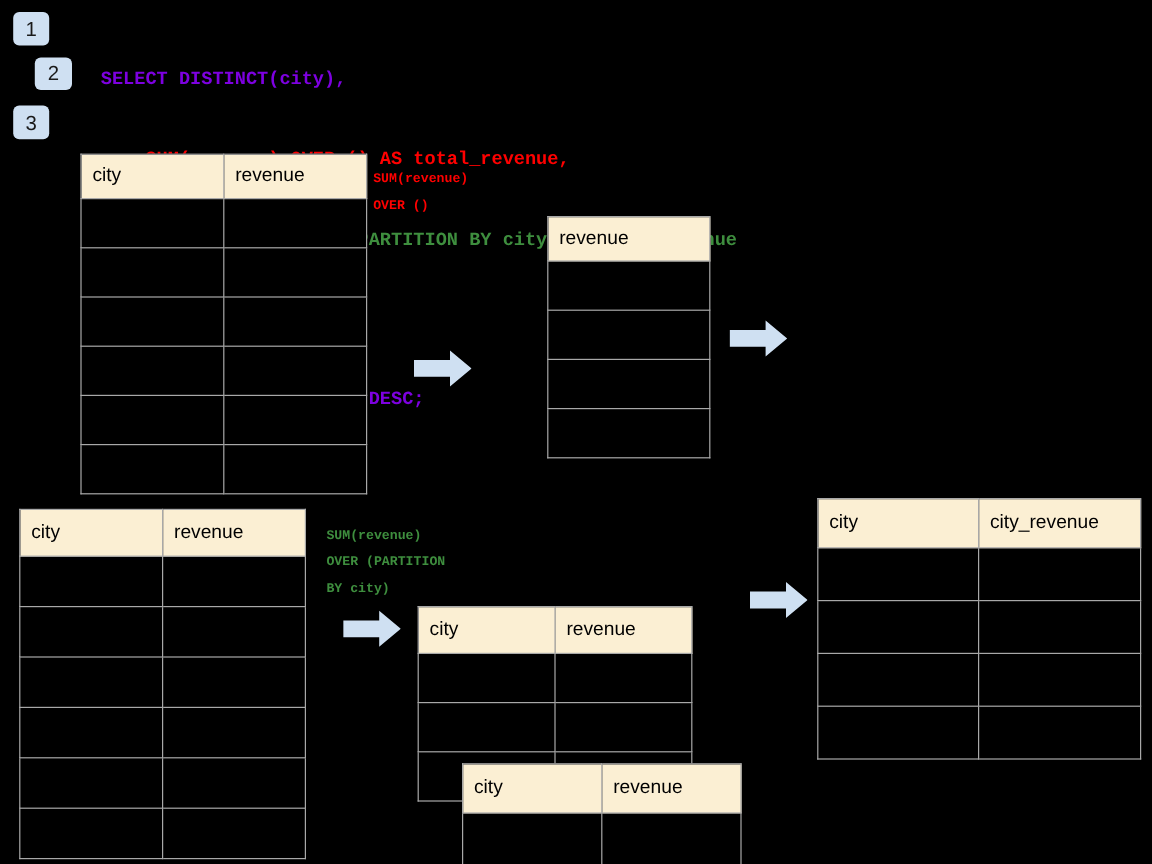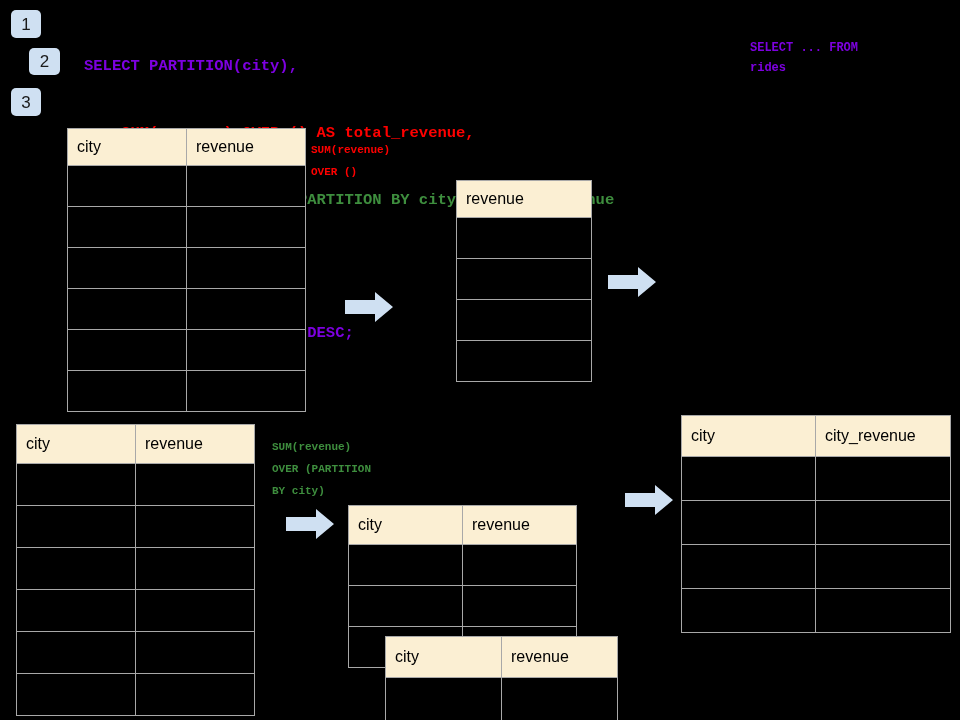--- a/index.html
+++ b/index.html
@@ -103,29 +103,27 @@
     <span>1</span>
   </div>
   <div class="badge" style="left:29px; top:48px; width:31px; height:27px;">
     <span>2</span>
   </div>
   <div class="badge" style="left:11px; top:88px; width:30px; height:28px;">
     <span>3</span>
   </div>
 
   <div class="code code-main">
-    <div class="ln-purple">SELECT PARTITION(city),</div>
+    <div class="ln-purple">SELECT DISTINCT(city),</div>
     <div class="ln-red">    SUM(revenue) OVER () AS total_revenue,</div>
     <div class="ln-green">    SUM(revenue) OVER (PARTITION BY city) as city_revenue</div>
     <div class="ln-purple">  FROM rides</div>
     <div class="ln-purple">  ORDER by city_revenue DESC;</div>
   </div>
 
-  <div class="code code-side">SELECT ... FROM
-rides</div>
 
   <div class="annot annot-red" style="left:311px; top:139px;">SUM(revenue)
 OVER ()</div>
 
   <div class="annot annot-green" style="left:272px; top:436px;">SUM(revenue)
 OVER (PARTITION
 BY city)</div>
 
   <table class="tbl" style="left:67px; top:128px; width:238px;">
     <colgroup>

